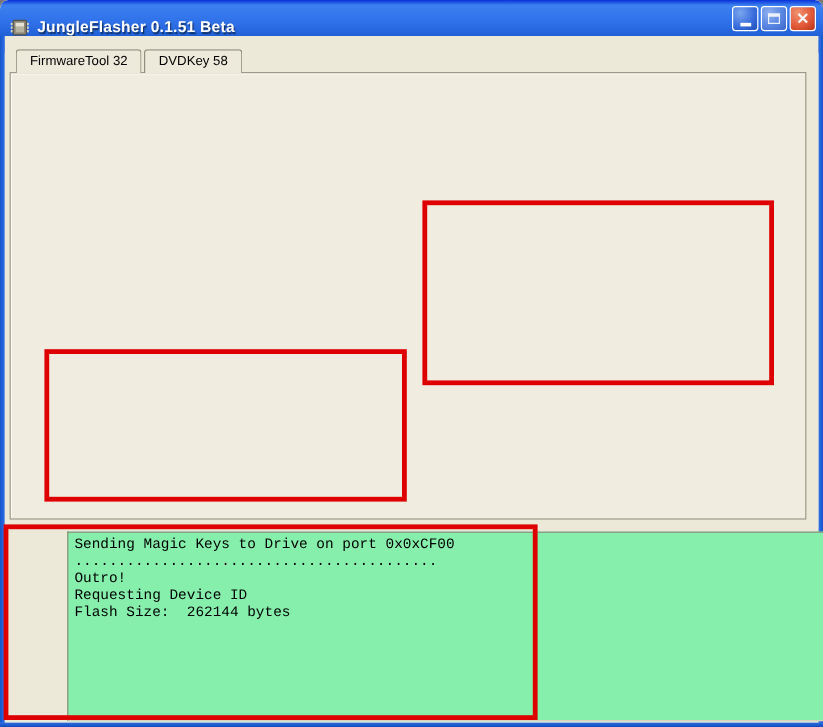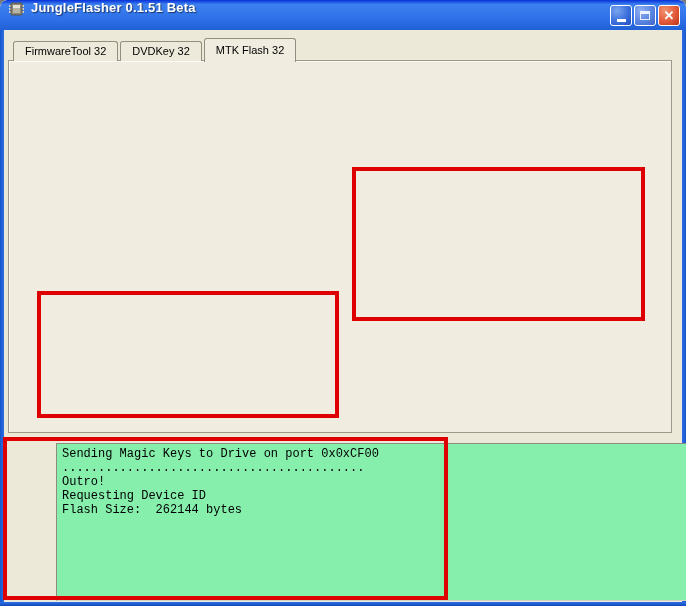--- a/index.html
+++ b/index.html
@@ -6,21 +6,21 @@
   *{box-sizing:border-box;}
   .window{
     position:relative;width:686px;height:606px;margin:0 auto;
     font-family:"Liberation Sans",sans-serif;font-size:11px;color:#000;
     background:#ECE9D8;border-radius:7px 7px 0 0;overflow:hidden;
   }
   
   .titlebar{
     position:absolute;left:0;top:0;right:0;height:44px;
     background:linear-gradient(180deg,#0831D9 0%,#3C80F0 10%,#2E6FE8 45%,#1556C9 85%,#0E3FA9 96%,#1E5BD6 100%);
-    border-radius:7px 7px 0 0;display:flex;
+    border-radius:7px 7px 0 0;display:flex;align-items:center;
   }
   .frame-left,.frame-right{position:absolute;top:30px;bottom:0;width:4px;
     background:linear-gradient(90deg,#1556C9,#2E6FE8);}
   .frame-left{left:0;}
   .frame-right{right:0;background:linear-gradient(90deg,#2E6FE8,#1556C9);}
   .frame-bottom{position:absolute;left:0;right:0;bottom:0;height:4px;
     background:linear-gradient(180deg,#2E6FE8,#1048B8);}
   .client{position:absolute;left:4px;top:30px;right:4px;bottom:4px;background:#ECE9D8;}
   .app-icon{margin-left:8px;width:17px;height:17px;flex:0 0 auto;}
   .title-text{margin-left:6px;color:#fff;font-size:13px;font-weight:bold;
@@ -141,22 +141,21 @@
         </button>
     </div>
   </div>
   <div class="frame-left"></div>
   <div class="frame-right"></div>
   <div class="frame-bottom"></div>
   <div class="client"></div>
 
   <div class="tabs">
       <div class="tab">FirmwareTool 32</div>
-      <div class="tab">DVDKey 32</div>
-      <div class="tab active">MTK Flash 32</div>
+      <div class="tab">DVDKey 58</div>
     </div>
   <div class="pane"></div>
 
   <div class="io-label">I/O Port</div>
   <div class="combo">
     <span class="combo-value">0xCF00</span>
     <span class="combo-btn">
         <span class="tri-dn-black"></span>
       </span>
   </div>

